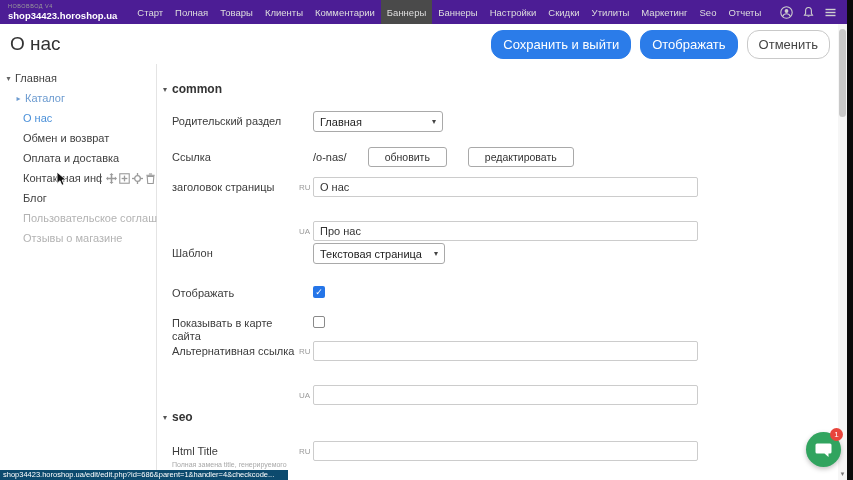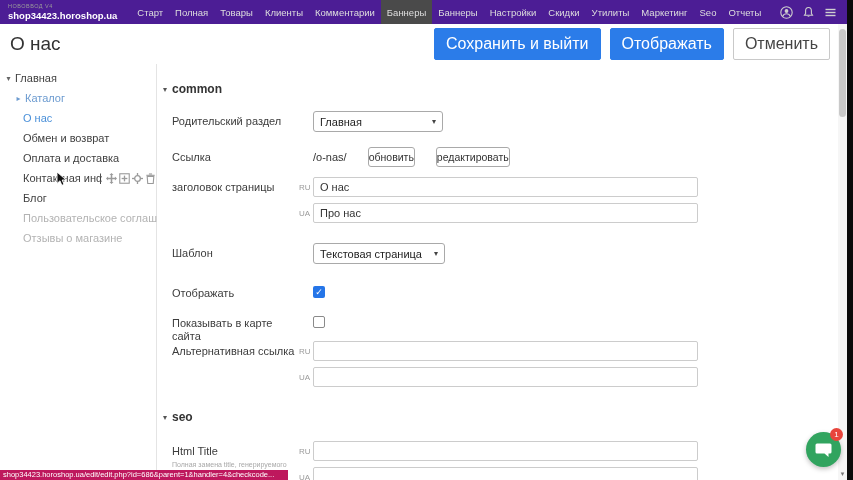--- a/index.html
+++ b/index.html
@@ -13,21 +13,21 @@
   .menu{display:flex;align-items:stretch;height:100%}
   .menu-item{display:flex;align-items:center;padding:6px 6px;font-size:9.5px;color:#dedede;cursor:pointer;white-space:nowrap}
   .menu-item.active{background:#4a4a4a}
   .topbar-icons{margin-left:auto;display:flex;align-items:center;gap:9px;padding-right:16px}
   .tb-icon{width:13px;height:13px;display:block;cursor:pointer}
 
   
   .header{position:absolute;top:24px;left:0;width:846px;height:40px;background:#fff;display:flex;align-items:center}
   .page-title{font-size:19px;color:#333;margin-left:10px;font-weight:400}
   .header-buttons{margin-left:auto;display:flex;gap:9px;margin-right:16px}
-  .btn{font-size:16px;border-radius:2px;padding:6px 11px;cursor:pointer;border:1px solid transparent;font-family:inherit}
+  .btn{font-size:13px;border-radius:12px;padding:6px 11px;cursor:pointer;border:1px solid transparent;font-family:inherit}
   .btn-blue{background:#2b7ce9;color:#fff;border-color:#2b7ce9}
   .btn-white{background:#fff;color:#444;border:1px solid #c9c9c9}
 
   
   .sidebar{position:absolute;top:64px;left:0;width:157px;height:416px;background:#fff;border-right:1px solid #e4e4e4;padding-top:4px}
   .tree-row{height:20px;display:flex;align-items:center;font-size:11px;color:#3f3f3f;cursor:pointer;white-space:nowrap}
   .tree-row .arrow{font-size:8px;color:#666;width:9px;display:inline-block;text-align:center;margin-right:2px}
   .lv0{padding-left:4px}
   .lv1{padding-left:14px}
   .lv2{padding-left:23px}
@@ -43,37 +43,37 @@
   .section-head{position:absolute;left:6px;display:flex;align-items:center;gap:5px;cursor:pointer}
   .section-head .s-arrow{font-size:8px;color:#555}
   .section-head .s-title{font-size:12px;font-weight:bold;color:#333}
   .frow{position:absolute;left:15px;display:flex}
   .flabel{width:127px;font-size:11px;color:#3c3c3c;padding-top:4px;line-height:1.2}
   .flabel .hint{font-size:7px;color:#a8a8a8;margin-top:3px;white-space:nowrap}
   .ctrl{display:flex;align-items:flex-start}
   .ctrl.pad{margin-left:14px}
   .lang{width:14px;font-size:8px;color:#9a9a9a;padding-top:6px}
   .tinput{width:385px;height:20px;border:1px solid #ccc;border-radius:2px;font-size:11px;padding:0 6px;color:#333;font-family:inherit;outline:none}
-  .stack .inrow{display:flex;margin-bottom:6px}
+  .stack .inrow{display:flex;margin-bottom:24px}
   .sel{min-width:130px;height:21px;border:1px solid #a9a9a9;border-radius:3px;background:#fff;font-size:11px;color:#222;display:flex;align-items:center;padding:0 6px;cursor:pointer;position:relative}
   .sel .chev{margin-left:auto;font-size:8px;color:#444;padding-left:12px}
-  .mini-btn{font-size:10.5px;color:#333;background:#fff;border:1px solid #a9a9a9;border-radius:3px;padding:3px 0;cursor:pointer;font-family:inherit}
+  .mini-btn{font-size:10.5px;color:#333;background:#fff;border:1px solid #a9a9a9;border-radius:3px;padding:3px 16px;cursor:pointer;font-family:inherit}
   .link-val{font-size:11px;color:#333;padding-top:4px}
   .cb{width:12px;height:12px;border-radius:2px;cursor:pointer;margin-top:3px}
   .cb.checked{background:#2575e8;display:flex;align-items:center;justify-content:center;color:#fff;font-size:9px;line-height:1}
   .cb.unchecked{background:#fff;border:1px solid #8a8a8a}
 
   
   .sb-track{position:absolute;top:24px;left:838px;width:9px;height:456px;background:#f6f6f6}
   .sb-thumb{position:absolute;top:5px;left:1px;width:7px;height:88px;background:#c9c9c9;border-radius:4px;cursor:pointer}
   .sb-down{position:absolute;bottom:2px;left:0;width:9px;text-align:center;font-size:7px;color:#777;cursor:pointer}
   .edge-strip{position:absolute;top:0;left:847px;width:6px;height:480px;background:#0b0b0b;z-index:40}
 
   
-  .statusbar{position:absolute;left:0;top:470px;width:288px;height:10px;background:#be185d;color:#fff;font-size:7.5px;line-height:10px;padding-left:3px;white-space:nowrap;overflow:hidden;z-index:30}
+  .statusbar{position:absolute;left:0;top:470px;width:288px;height:10px;background:#0c4a6e;color:#fff;font-size:7.5px;line-height:10px;padding-left:3px;white-space:nowrap;overflow:hidden;z-index:30}
 
   
   .chat{position:absolute;left:806px;top:432px;width:35px;height:35px;border-radius:50%;background:#31a45f;display:flex;align-items:center;justify-content:center;cursor:pointer;z-index:35;box-shadow:0 2px 5px rgba(0,0,0,.25)}
   .chat-badge{position:absolute;left:830px;top:428px;width:13px;height:13px;border-radius:50%;background:#e8453c;color:#fff;font-size:8px;display:flex;align-items:center;justify-content:center;z-index:36}
 
   .cursor-svg{position:absolute;left:56px;top:172px;z-index:50;pointer-events:none}
 </style>
 </head>
 <body>
 

